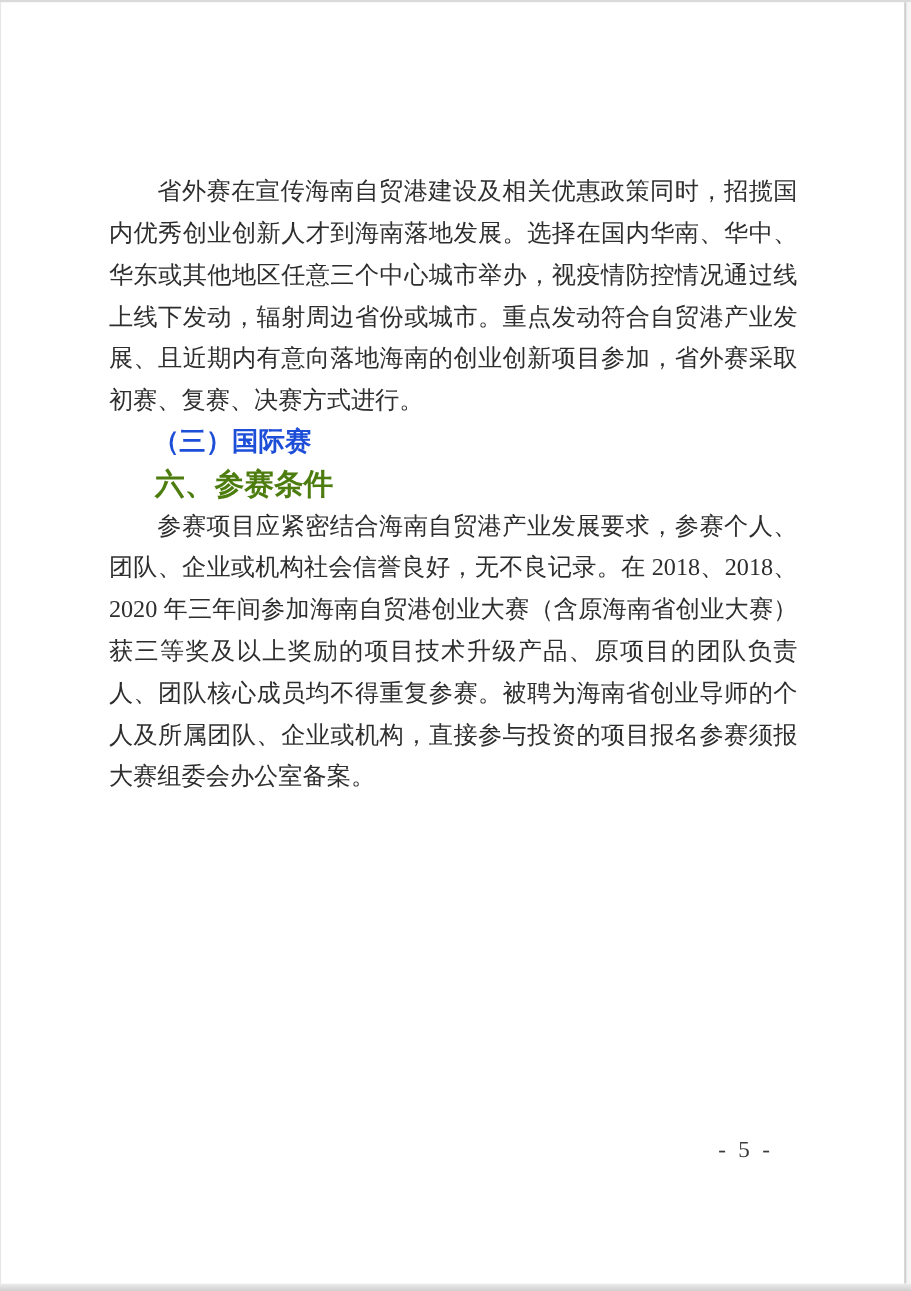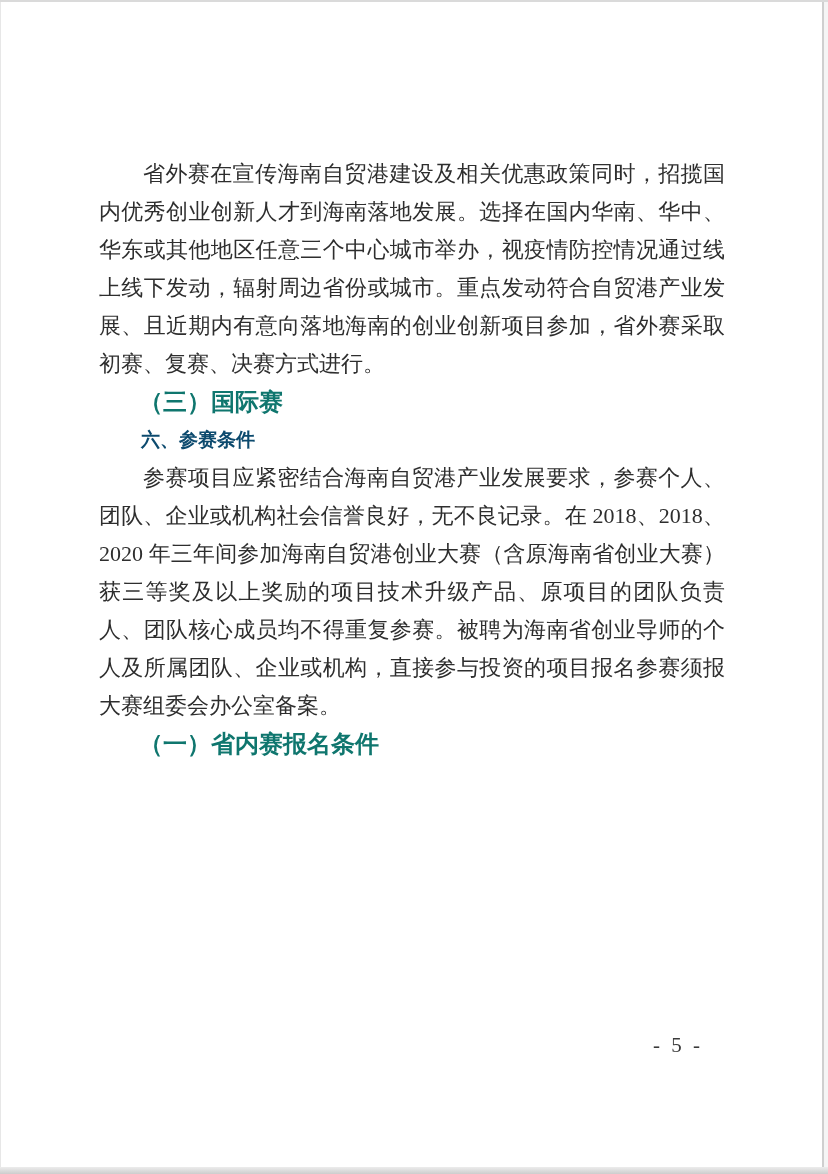--- a/index.html
+++ b/index.html
@@ -63,29 +63,29 @@
     line-height: 38px;
     text-align: justify;
     text-justify: inter-ideograph;
     text-indent: 2em;
   }
   .subheading {
     font-size: 24px;
     line-height: 38px;
     font-weight: 600;
     text-indent: 40px;
-    color: #0f766e;
+    color: #1d4ed8;
   }
   .heading {
-    font-size: 19px;
+    font-size: 27px;
     line-height: 38px;
     font-weight: 700;
     font-family: "Liberation Sans", sans-serif;
     text-indent: 42px;
-    color: #0c4a6e;
+    color: #4d7c0f;
   }
   .item {
     font-size: 22px;
     line-height: 38px;
     text-indent: 34px;
   }
   .page-number {
     position: absolute;
     top: 1033px;
     left: 630px;
@@ -104,17 +104,16 @@
   <div class="scan-edge-left"></div>
   <div class="scan-margin-right"></div>
   <div class="scan-edge-right"></div>
   <div class="scan-edge-bottom"></div>
 
   <main class="doc" id="doc">
       <p class="paragraph">省外赛在宣传海南自贸港建设及相关优惠政策同时，招揽国内优秀创业创新人才到海南落地发展。选择在国内华南、华中、华东或其他地区任意三个中心城市举办，视疫情防控情况通过线上线下发动，辐射周边省份或城市。重点发动符合自贸港产业发展、且近期内有意向落地海南的创业创新项目参加，省外赛采取初赛、复赛、决赛方式进行。</p>
       <p class="subheading">（三）国际赛</p>
       <p class="heading">六、参赛条件</p>
       <p class="paragraph">参赛项目应紧密结合海南自贸港产业发展要求，参赛个人、团队、企业或机构社会信誉良好，无不良记录。在 2018、2018、2020 年三年间参加海南自贸港创业大赛（含原海南省创业大赛）获三等奖及以上奖励的项目技术升级产品、原项目的团队负责人、团队核心成员均不得重复参赛。被聘为海南省创业导师的个人及所属团队、企业或机构，直接参与投资的项目报名参赛须报大赛组委会办公室备案。</p>
-      <p class="subheading">（一）省内赛报名条件</p>
     </main>
 
   <div class="page-number">- 5 -</div>
 </div>
 
 </body></html>

